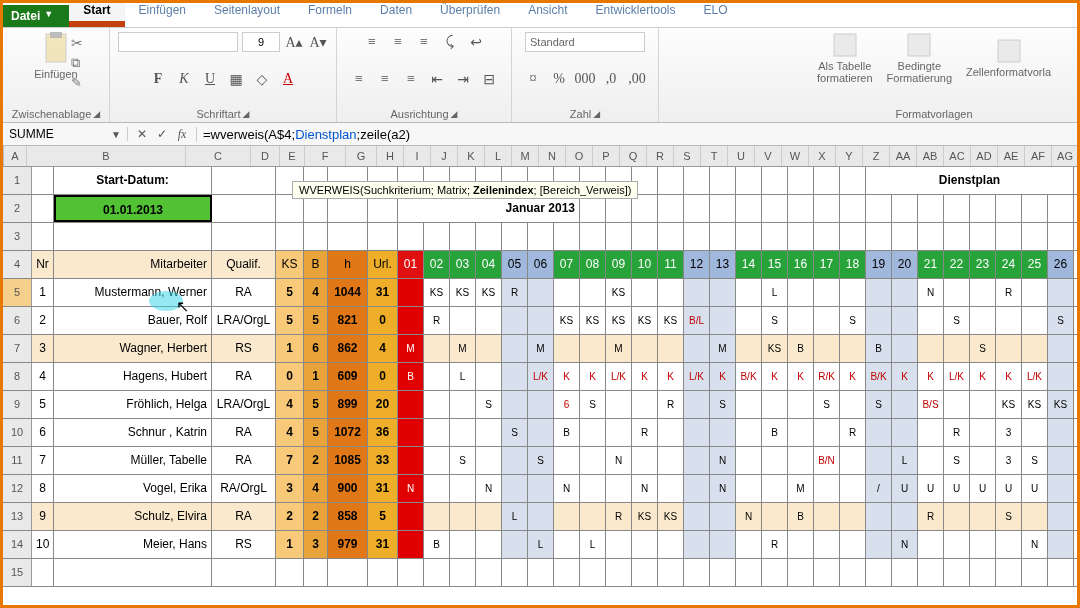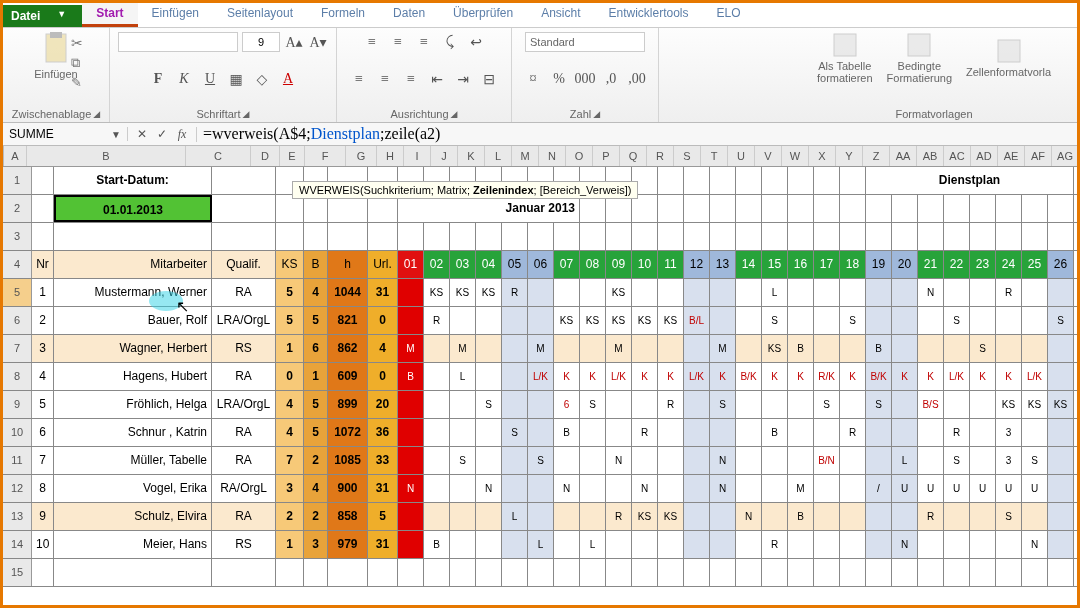--- a/index.html
+++ b/index.html
@@ -1,39 +1,39 @@
 <!DOCTYPE html>
 <html><head>
 <meta charset="utf-8">
 <style>
 html,body{margin:0;padding:0;font-family:"Segoe UI",Tahoma,sans-serif;font-size:12px;background:#fff;color:#000;}
 .frame{width:1080px;height:608px;border:3px solid #e67800;box-sizing:border-box;overflow:hidden;position:relative;}
 
 .tab-row{display:flex;align-items:flex-end;height:24px;background:#fff;border-bottom:1px solid #ccc;}
-.file-tab{background:#1a7a1a;color:#fff;padding:4px 16px 4px 8px;display:flex;gap:17px;font-weight:bold;}
+.file-tab{background:#1a7a1a;color:#fff;padding:4px 16px 4px 8px;display:flex;gap:4px;font-weight:bold;}
 .file-tab .arr{font-size:9px;}
 .tab{padding:4px 14px;color:#5c7ea8;cursor:pointer;}
-.tab.active{background:#f5f5f5;border-bottom:3px solid #c2410c;color:#a21caf;font-weight:bold;text-align:center;}
+.tab.active{background:#f5f5f5;border-bottom:6px solid #c2410c;color:#000000;font-weight:bold;text-align:center;}
 
 .ribbon{display:flex;height:94px;background:linear-gradient(#fdfdfd,#efefef);border-bottom:1px solid #bbb;}
 .ribbon-group{border-right:1px solid #d4d4d4;padding:4px 8px 2px;display:flex;flex-direction:column;justify-content:space-between;align-items:center;}
 .ribbon-group .big{display:flex;flex-direction:column;align-items:center;gap:2px;font-size:11px;color:#666;}
 .ribbon-group .big svg{opacity:.55;}
 .ribbon-group .row{display:flex;gap:6px;align-items:center;}
 .ribbon-group .icon-btn{width:20px;height:20px;display:flex;align-items:center;justify-content:center;font-family:"Times New Roman",serif;font-size:14px;color:#555;}
 .ribbon-group .glabel{font-size:11px;color:#666;margin-top:2px;display:flex;align-items:center;gap:2px;}
 .ribbon .spacer{flex:1;}
 
 .fbar{display:flex;align-items:center;height:22px;border-bottom:1px solid #bbb;background:#f7f7f7;}
 .name-box{width:112px;padding:0 6px;font-size:12px;border-right:1px solid #ccc;display:flex;align-items:center;gap:6px;justify-content:space-between;}
 .name-box .dd{font-size:10px;color:#555;}
 .fx-icons{display:flex;align-items:center;gap:4px;padding:0 6px;border-right:1px solid #ccc;}
 .fx-icons span{font-size:12px;color:#555;width:16px;text-align:center;}
 .fx-icons .fx{font-style:italic;font-family:serif;}
-.formula{padding-left:6px;font-size:16px;font-family:Liberation Serif, serif;}
+.formula{padding-left:6px;font-size:13px;}
 .formula .blue{color:#0055cc;}
 
 .tooltip{position:absolute;top:178px;left:289px;background:#fffff0;border:1px solid #aaa;font-size:11px;padding:2px 6px;z-index:20;}
 .tooltip b{font-weight:bold;}
 
 .grid{overflow:hidden;}
 .colhead{display:flex;background:#e9e9e9;height:20px;border-bottom:1px solid #999;}
 .corner{width:28px;border-right:1px solid #bbb;background:#eee;}
 .ch{text-align:center;font-size:11px;color:#555;border-right:1px solid #ccc;line-height:20px;flex-shrink:0;}
 .rows{}

